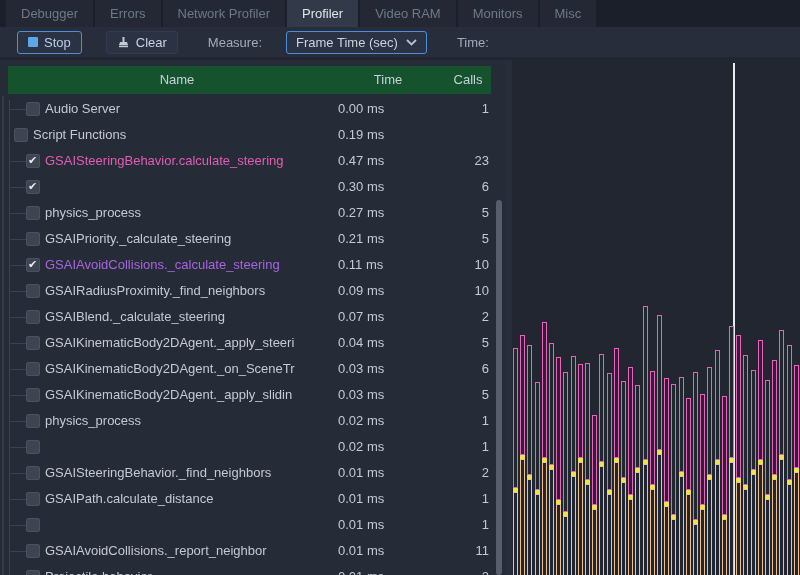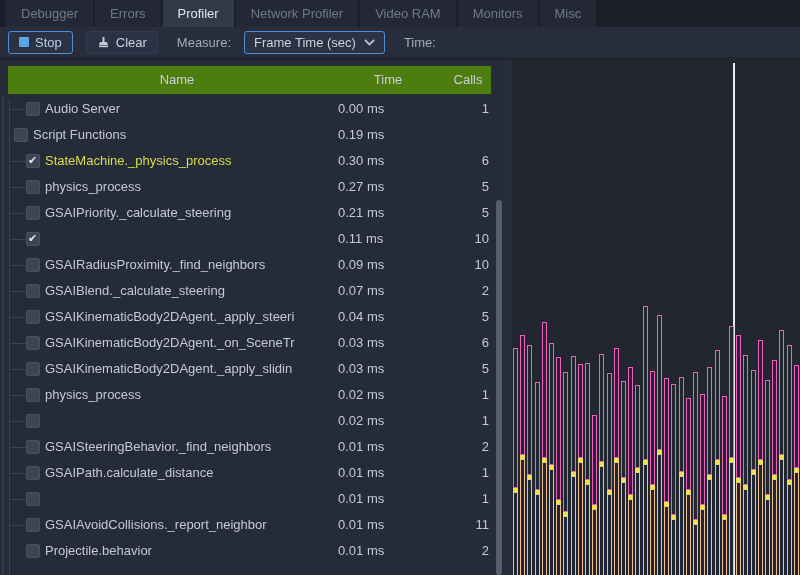--- a/index.html
+++ b/index.html
@@ -17,21 +17,21 @@
   .tab {
     display:flex; align-items:center; padding:0 15px; margin-right:2px;
     background:#232834; color:#6e7988; font-size:13px; cursor:default;
     white-space:nowrap;
   }
   .tab.active { background:#323949; color:#e1e5eb; }
   
   .toolbar {
     position:absolute; top:27px; left:0; width:800px; height:33px;
     background:#272d3a; border-bottom:3px solid #20252f;
-    display:flex; align-items:center; padding:0 8px; gap:13px;
+    display:flex; align-items:center; padding:0 17px; gap:24px;
   }
   .btn {
     height:23px; display:flex; align-items:center; gap:6px; padding:0 10px;
     background:#2b3243; border:1px solid #343b4c; border-radius:3px;
     color:#ccd3dd; font-size:13px;
   }
   .btn.focused { border-color:var(--accent,#4e90d8); color:#b9cfe9; }
   .stop-square { width:10px; height:10px; background:#5da6e8; border-radius:1px; }
   .dropdown {
     height:23px; display:flex; align-items:center; gap:8px; padding:0 9px;
@@ -43,21 +43,21 @@
   .chev { width:11px; height:7px; }
   
   .main { position:absolute; top:60px; left:0; width:800px; height:515px; }
   .table-pane {
     position:absolute; left:0; top:0; width:505px; height:515px;
     background:#262b38; overflow:hidden;
   }
   .pane-edge { position:absolute; left:2px; top:36px; width:2px; height:479px; background:#343b49; }
   .thead {
     position:absolute; left:8px; top:6px; width:483px; height:28px;
-    background:#4d7c0f; color:#cad0d9; font-size:13px;
+    background:#14532d; color:#cad0d9; font-size:13px;
   }
   .thead .hname  { position:absolute; left:0;   top:0; width:338px; height:28px; line-height:28px; text-align:center; }
   .thead .htime  { position:absolute; left:338px; top:0; width:84px; height:28px; line-height:28px; text-align:center; }
   .thead .hcalls { position:absolute; left:422px; top:0; width:76px; height:28px; line-height:28px; text-align:center; }
   .rows { position:absolute; left:0; top:36px; width:496px; height:479px; overflow:hidden; }
   .tree-guide { position:absolute; left:9px; top:4px; width:1px; height:475px; background:#3a4150; }
   .prow { position:relative; height:26px; }
   .prow .connector { display:none; position:absolute; left:9px; top:13px; width:17px; height:1px; background:#3a4150; }
   .prow.lvl1 .connector { display:block; }
   .prow .cb {
@@ -98,25 +98,25 @@
 
 <div class="root">
 
   <div class="tabbar">
       <div class="tab">
       <span>Debugger</span>
     </div>
       <div class="tab">
       <span>Errors</span>
     </div>
+      <div class="tab">
+      <span>Network Profiler</span>
+    </div>
       <div class="tab active">
       <span>Profiler</span>
-    </div>
-      <div class="tab">
-      <span>Network Profiler</span>
     </div>
       <div class="tab">
       <span>Video RAM</span>
     </div>
       <div class="tab">
       <span>Monitors</span>
     </div>
       <div class="tab">
       <span>Misc</span>
     </div>
@@ -168,41 +168,48 @@
           <div class="prow lvl0">
 
         <span class="cb"></span>
         <span class="rname">Script Functions</span>
         <span class="rtime">0.19 ms</span>
         <span class="rcalls"></span>
       </div>
           <div class="prow lvl1">
         <span class="connector"></span>
         <span class="cb checked"></span>
-        <span class="rname" style="color: rgb(214, 222, 82);">StateMachine._physics_process</span>
+        <span class="rname" style="color: rgb(226, 93, 180);">GSAISteeringBehavior.calculate_steering</span>
+        <span class="rtime">0.47 ms</span>
+        <span class="rcalls">23</span>
+      </div>
+          <div class="prow lvl1">
+        <span class="connector"></span>
+        <span class="cb checked"></span>
         <span class="rtime">0.30 ms</span>
         <span class="rcalls">6</span>
       </div>
           <div class="prow lvl1">
         <span class="connector"></span>
         <span class="cb"></span>
         <span class="rname">physics_process</span>
         <span class="rtime">0.27 ms</span>
         <span class="rcalls">5</span>
       </div>
           <div class="prow lvl1">
         <span class="connector"></span>
         <span class="cb"></span>
         <span class="rname">GSAIPriority._calculate_steering</span>
         <span class="rtime">0.21 ms</span>
         <span class="rcalls">5</span>
       </div>
           <div class="prow lvl1">
         <span class="connector"></span>
         <span class="cb checked"></span>
+        <span class="rname" style="color: rgb(169, 100, 222);">GSAIAvoidCollisions._calculate_steering</span>
         <span class="rtime">0.11 ms</span>
         <span class="rcalls">10</span>
       </div>
           <div class="prow lvl1">
         <span class="connector"></span>
         <span class="cb"></span>
         <span class="rname">GSAIRadiusProximity._find_neighbors</span>
         <span class="rtime">0.09 ms</span>
         <span class="rcalls">10</span>
       </div>

